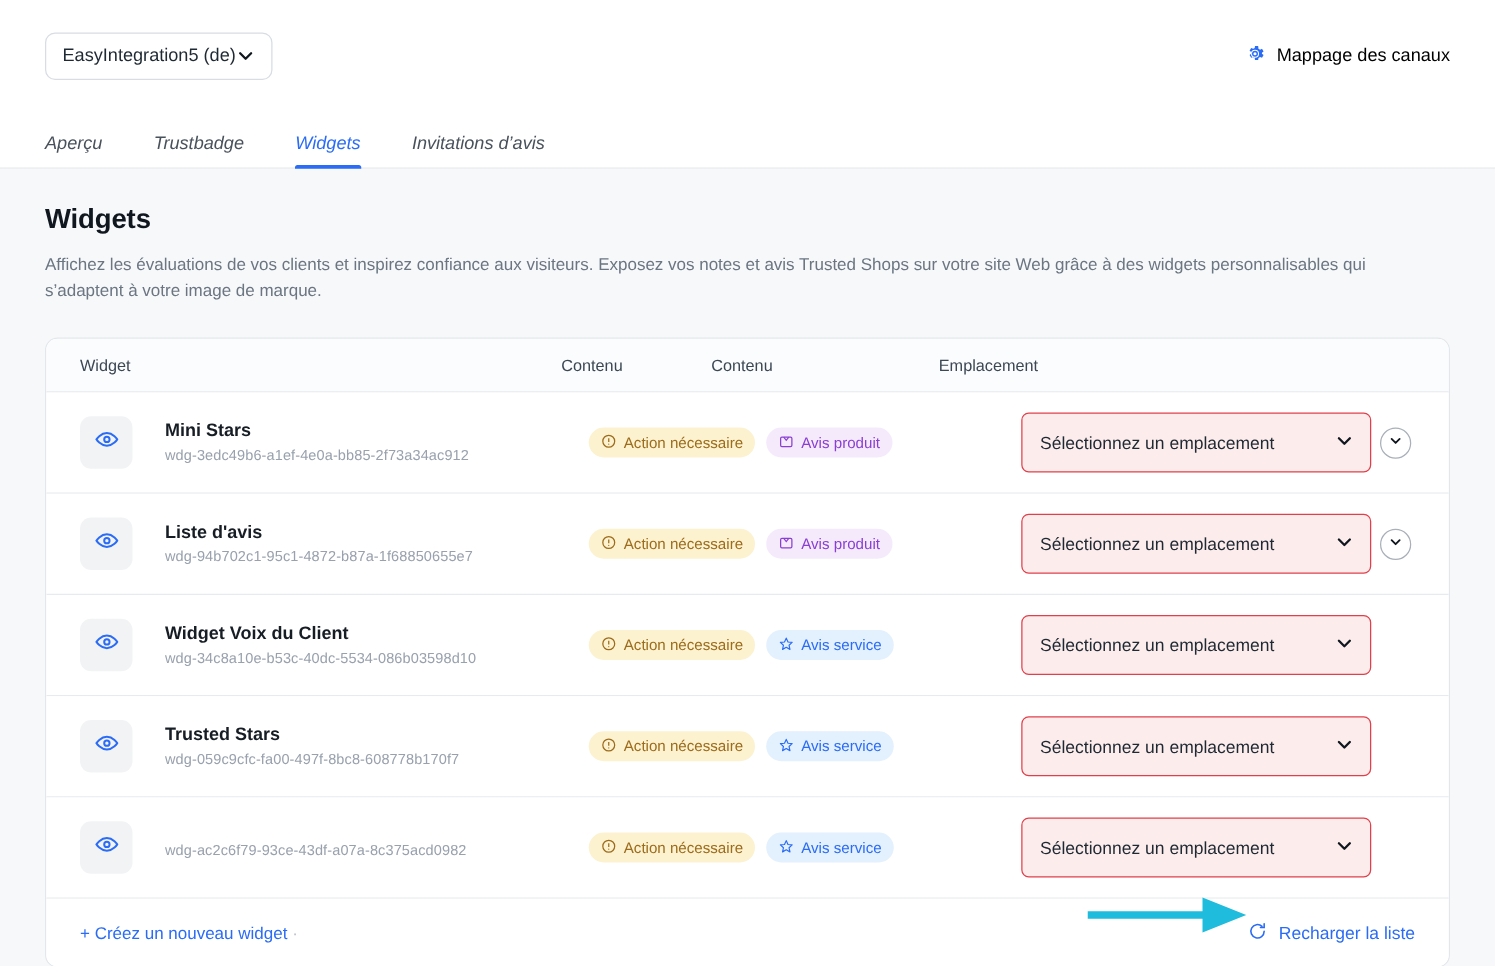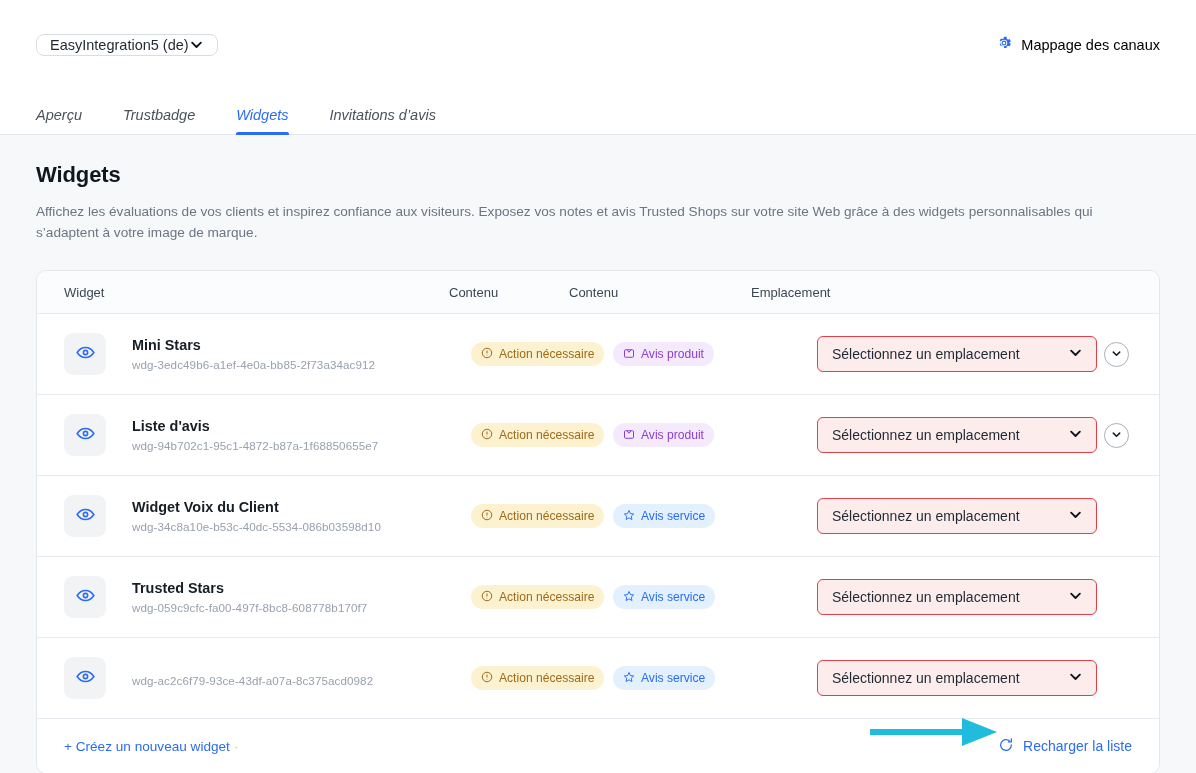--- a/index.html
+++ b/index.html
@@ -16,21 +16,21 @@
   .topbar {
     height: 89px;
     background: #ffffff;
     display: flex; align-items: center; justify-content: space-between;
     padding: 0 36px 0 36px;
     flex: 0 0 auto;
   }
   .shop-select {
     display: inline-flex; align-items: center; 
     border: 1px solid #d8dde3; border-radius: 8px;
-    height: 22px; padding: 0 13px;
+    height: 38px; padding: 0 13px;
     background: #fff; cursor: pointer;
     font-size: 14.5px; color: #1f2933;
   }
   .shop-select .caret { display: inline-block; line-height: 0; }
   .chan-map {
     display: inline-flex; align-items: center; gap: 9px;
     color: #000000; font-size: 14.5px; cursor: pointer;
   }
   .chan-map .lbl { white-space: nowrap; }
 
@@ -111,21 +111,21 @@
   .badge {
     display: inline-flex; align-items: center; gap: 6px;
     height: 24px; padding: 0 10px; border-radius: 12px;
     font-size: 12.1px; white-space: nowrap;
   }
   .badge-warn   { background: #fcf2cf; color: #9c6b1b; }
   .badge-product{ background: #f4eafc; color: #8b3fd1; }
   .badge-service{ background: #e3f0fd; color: #2b6cf6; }
 
   .select {
-    width: 280px; height: 36px;
+    width: 280px; height: 48px;
     border: 1px solid #e0404b; border-radius: 6px;
     background: #fdecec;
     display: flex; align-items: center; justify-content: space-between;
     padding: 0 13px 0 14px;
     font-size: 14px; color: #1f2933; cursor: pointer;
   }
   .place-cell { display: flex; align-items: center; justify-content: space-between; padding-right: 30px; }
   .expand-btn {
     width: 25px; height: 25px; border-radius: 50%;
     border: 1px solid #a9b0b9; background: #fff;

